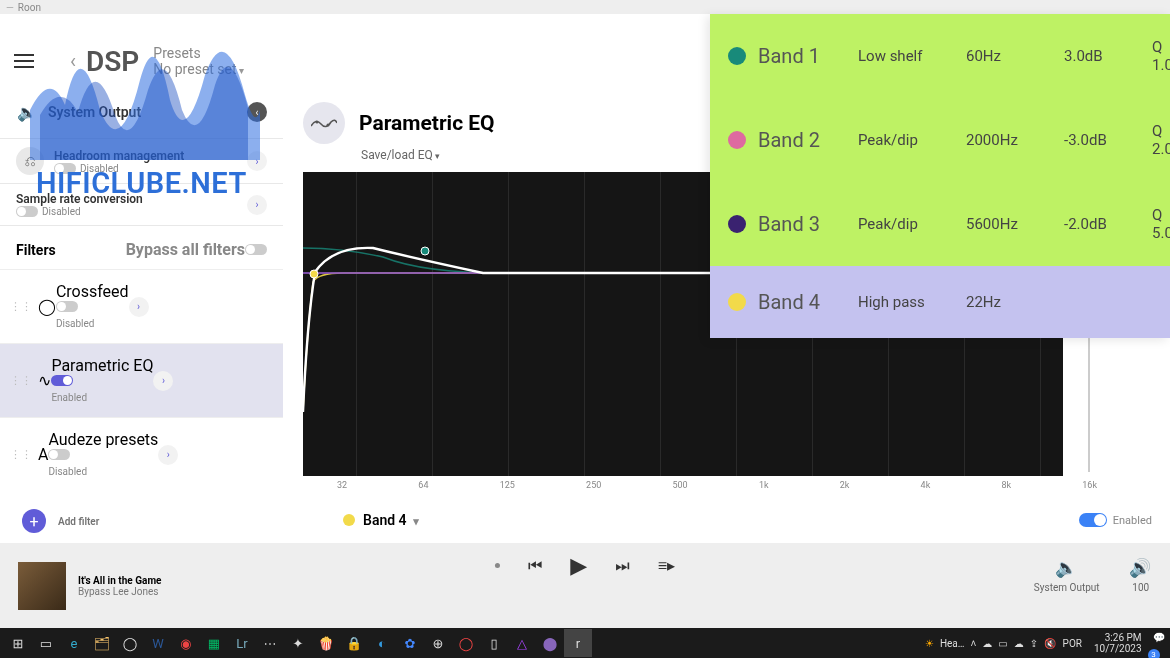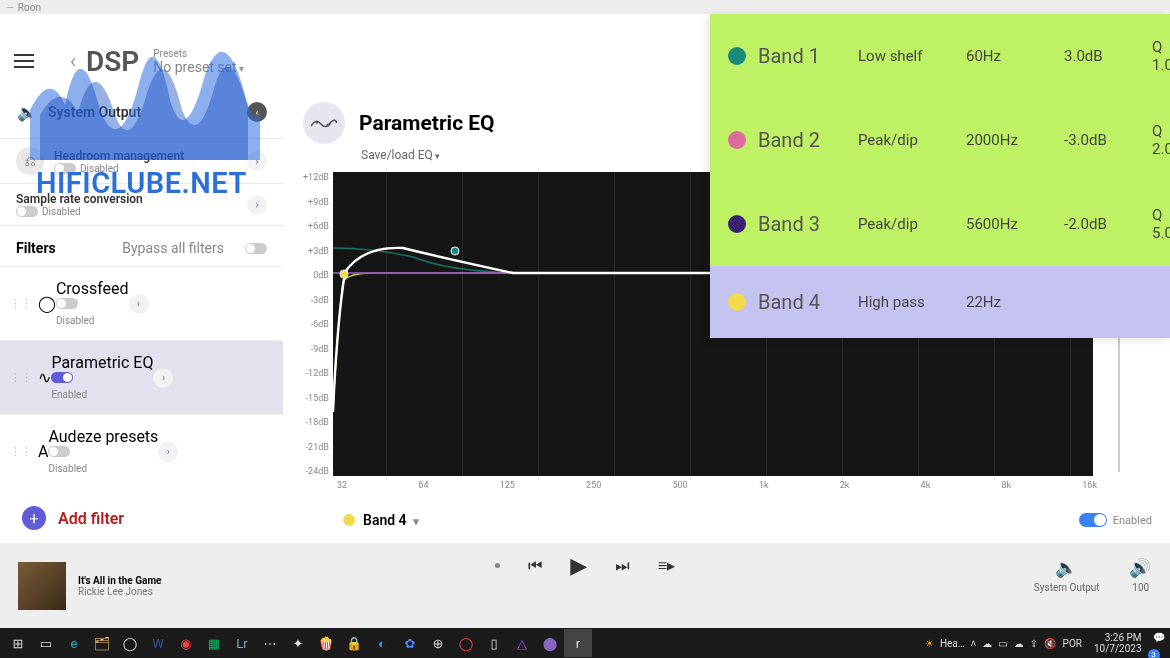--- a/index.html
+++ b/index.html
@@ -10,21 +10,21 @@
 
 
 .wm-wave { position: absolute; top: 6px; left: 30px; width: 230px; height: 140px; z-index: 20; pointer-events: none; }
 .wm-text { position: absolute; top: 152px; left: 36px; font-size: 29px; font-weight: 600; color: #2d6fd8; letter-spacing: .5px; z-index: 20; pointer-events: none; }
 
 .topbar { display: flex; align-items: center; padding: 22px 14px 0 14px; height: 72px; }
 .hamburger { width: 20px; height: 14px; display: flex; flex-direction: column; justify-content: space-between; margin-right: 36px; }
 .hamburger span { display: block; height: 2px; background: #333; }
 .back-chevron { font-size: 20px; color: #999; margin-right: 10px; cursor: pointer; }
 .dsp-label { font-size: 28px; font-weight: 600; color: #555; margin-right: 14px; }
-.presets-lbl { font-size: 10px; color: #888; }
+.presets-lbl { font-size: 14px; color: #888; }
 .preset-sel { font-size: 14px; color: #888; }
 .preset-sel:after { content: " ▾"; color: #999; font-size: 10px; }
 
 .main { display: flex; height: 457px; }
 .sidebar { width: 283px; background: #fff; overflow-y: auto; }
 .sec { border-bottom: 1px solid #e8e8e8; }
 .mod { display: flex; align-items: center; padding: 8px 16px; position: relative; }
 .mod .mod-icon { width: 28px; height: 28px; border-radius: 50%; background: #e8e8e8; display: flex; align-items: center; justify-content: center; margin-right: 10px; font-size: 14px; color: #666; }
 .mod .col { flex: 1; }
 .mod .name { font-size: 12px; font-weight: 600; color: #333; }
@@ -34,27 +34,27 @@
 .toggle .knob { width: 9px; height: 9px; border-radius: 50%; background: #fff; position: absolute; top: 1px; left: 1px; }
 .toggle.on .knob { left: 12px; }
 .state-txt { font-size: 10px; color: #888; }
 .chev { width: 20px; height: 20px; border-radius: 50%; background: #f2f2f2; color: #605cd8; display: flex; align-items: center; justify-content: center; font-size: 10px; }
 .chev.dark { background: #555; color: #fff; }
 .sys-out-top { padding: 12px 16px; display: flex; align-items: center; gap: 10px; }
 .speaker-icon { width: 22px; height: 28px; display:flex; align-items:center; justify-content:center; font-size:16px; color:#555;}
 .sys-out-title { font-size: 14px; font-weight: 600; color: #333; flex: 1; }
 .filters-hd { display: flex; align-items: center; justify-content: space-between; padding: 14px 16px 10px; text-align: right; }
 .filters-hd .title { font-size: 14px; font-weight: 700; }
-.bypass { font-size: 14px; color: #888; display: flex; align-items: center; gap: 21px; }
+.bypass { font-size: 16px; color: #888; display: flex; align-items: center; gap: 0; font-weight: bold; }
 .drag { color: #bbb; font-size: 11px; margin-right: 6px; cursor: grab; }
 .filter-row { display: flex; align-items: center; padding: 12px 12px 12px 10px; border-top: 1px solid #eee; }
 .filter-row.sel { background: #e2e2ef; }
 .add-filter { display: flex; align-items: center; gap: 12px; padding: 18px 22px; }
 .add-btn { width: 24px; height: 24px; border-radius: 50%; background: #605cd8; color: #fff; display: flex; align-items: center; justify-content: center; font-size: 16px; }
-.add-txt { font-size: 16px; color: #b91c1c; font-weight: 600; }
+.add-txt { font-size: 10px; color: #737373; font-weight: 600; }
 
 .content { flex: 1; padding: 16px 16px 10px 20px; position: relative; }
 .content-hdr { display: flex; align-items: center; gap: 14px; }
 .eq-circle { width: 42px; height: 42px; border-radius: 50%; background: #e6e6ee; display:flex; align-items:center; justify-content:center; }
 .eq-title { font-size: 21px; font-weight: 700; }
 .save-load { font-size: 12px; color: #666; margin-top: 4px; margin-left: 58px; }
 .save-load:after { content: " ▾"; font-size: 9px; }
 .plot-wrap { display: flex; margin-top: 10px; }
 .y-axis { display: flex; flex-direction: column; justify-content: space-between; height: 304px; padding: 0 4px 0 0; text-align: right; }
 .y-axis span { font-size: 9px; color: #888; }
@@ -235,35 +235,20 @@
               <circle cx="17" cy="9" r="1.5" fill="#555"></circle>
             </svg>
         </div>
         <div>
           <div class="eq-title">Parametric EQ</div>
         </div>
       </div>
       <div class="save-load">Save/load EQ</div>
 
       <div class="plot-wrap">
-        <div class="y-axis">
-          <span>+12dB</span>
-            <span>+9dB</span>
-            <span>+6dB</span>
-            <span>+3dB</span>
-            <span>0dB</span>
-            <span>-3dB</span>
-            <span>-6dB</span>
-            <span>-9dB</span>
-            <span>-12dB</span>
-            <span>-15dB</span>
-            <span>-18dB</span>
-            <span>-21dB</span>
-            <span>-24dB</span>
-        </div>
         <div class="plot">
           <div class="grid-v" style="left:7%"></div>
             <div class="grid-v" style="left:17%"></div>
             <div class="grid-v" style="left:27%"></div>
             <div class="grid-v" style="left:37%"></div>
             <div class="grid-v" style="left:47%"></div>
             <div class="grid-v" style="left:57%"></div>
             <div class="grid-v" style="left:67%"></div>
             <div class="grid-v" style="left:77%"></div>
             <div class="grid-v" style="left:87%"></div>
@@ -351,21 +336,21 @@
       <div class="b-cell">High pass</div>
       <div class="b-cell">22Hz</div>
     </div>
   </div>
 </div>
 
 <div class="player">
   <div class="cover"></div>
   <div class="track-info">
     <div class="tt">It's All in the Game</div>
-    <div class="ar">Rickie Lee Jones</div>
+    <div class="ar">Bypass Lee Jones</div>
   </div>
   <div class="transport">
     <div class="t-dot"></div>
     <span class="t-btn">⏮</span>
     <span class="t-btn t-play">▶</span>
     <span class="t-btn">⏭</span>
     <span class="t-btn">≡▸</span>
   </div>
   <div class="out-col">
     <div class="oc">

